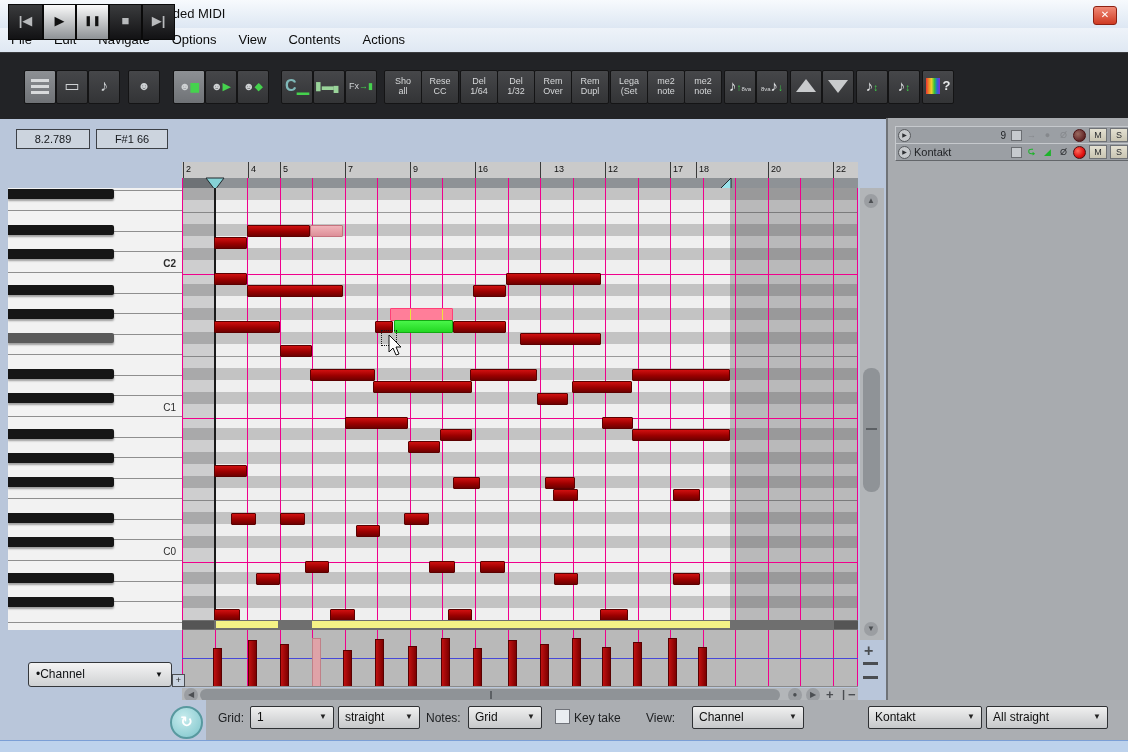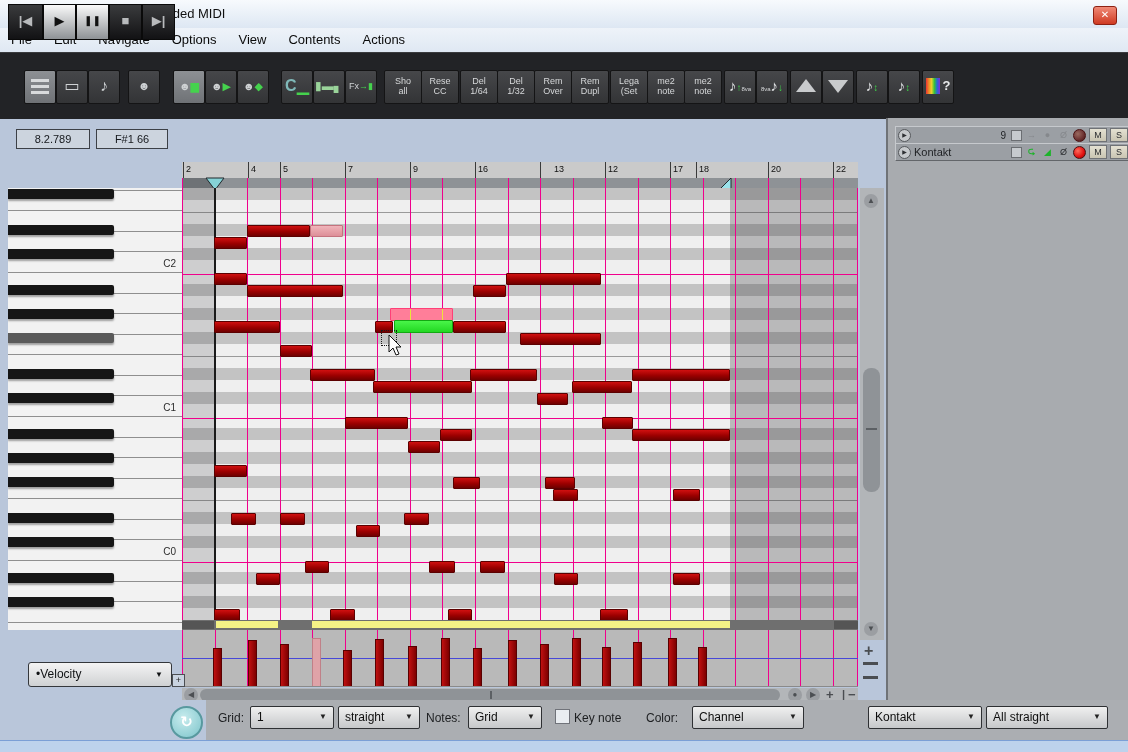--- a/index.html
+++ b/index.html
@@ -263,21 +263,21 @@
       <div class="bkey hl" style="top: 145px;"></div>
       <div class="bkey" style="top: 181px;"></div>
       <div class="bkey" style="top: 205px;"></div>
       <div class="bkey" style="top: 241px;"></div>
       <div class="bkey" style="top: 265px;"></div>
       <div class="bkey" style="top: 289px;"></div>
       <div class="bkey" style="top: 325px;"></div>
       <div class="bkey" style="top: 349px;"></div>
       <div class="bkey" style="top: 385px;"></div>
       <div class="bkey" style="top: 409px;"></div>
-      <div class="klabel" style="top: 70px;">C2</div>
+      <div class="klabel" style="top: 70px; font-weight: bold;">C2</div>
       <div class="klabel" style="top: 214px;">C1</div>
       <div class="klabel" style="top: 358px;">C0</div>
     </div>
 
   <div id="grid" class="abs">
       <div class="grow" style="top: 0px; background: rgb(195, 195, 195);"></div>
       <div class="grow" style="top: 12px; background: rgb(239, 239, 239);"></div>
       <div class="grow" style="top: 24px; background: rgb(239, 239, 239);"></div>
       <div class="grow" style="top: 36px; background: rgb(195, 195, 195);"></div>
       <div class="grow" style="top: 48px; background: rgb(239, 239, 239);"></div>
@@ -434,21 +434,21 @@
       <div class="vbar" style="left: 326px; top: 10px; height: 46px;"></div>
       <div class="vbar" style="left: 358px; top: 14px; height: 42px;"></div>
       <div class="vbar" style="left: 390px; top: 8px; height: 48px;"></div>
       <div class="vbar" style="left: 420px; top: 17px; height: 39px;"></div>
       <div class="vbar" style="left: 451px; top: 12px; height: 44px;"></div>
       <div class="vbar" style="left: 486px; top: 8px; height: 48px;"></div>
       <div class="vbar" style="left: 516px; top: 17px; height: 39px;"></div>
     </div>
 
   <div id="velcombo">
-    <span style="position:absolute;left:7px;top:4px;">•Velocity</span>
+    <span style="position:absolute;left:7px;top:4px;">•Channel</span>
     <span class="carr" style="position:absolute;right:8px;top:7px;font-size:8px;">▼</span>
   </div>
   <div id="velplus">+</div>
 
   <div id="hscroll" class="abs">
     <div class="sbcircle" style="left:2px;top:0;">◀</div>
     <div id="hthumb">
         <div class="mark"></div>
       </div>
     <div class="sbcircle" style="left:606px;top:0;">●</div>
@@ -522,22 +522,22 @@
   <div class="combo" style="left:338px;width:80px;">
     <span class="cval">straight</span>
       <span class="carr">▼</span>
   </div>
   <div class="blabel" style="left:426px;">Notes:</div>
   <div class="combo" style="left:468px;width:72px;">
     <span class="cval">Grid</span>
       <span class="carr">▼</span>
   </div>
   <div class="chk" style="left:555px;"></div>
-  <div class="blabel" style="left:574px;">Key note</div>
-  <div class="blabel" style="left:646px;">Color:</div>
+  <div class="blabel" style="left:574px;">Key take</div>
+  <div class="blabel" style="left:646px;">View:</div>
   <div class="combo" style="left:692px;width:110px;">
     <span class="cval">Channel</span>
       <span class="carr">▼</span>
   </div>
   <div class="combo" style="left:868px;width:112px;">
     <span class="cval">Kontakt</span>
       <span class="carr">▼</span>
   </div>
   <div class="combo" style="left:986px;width:120px;">
     <span class="cval">All straight</span>

